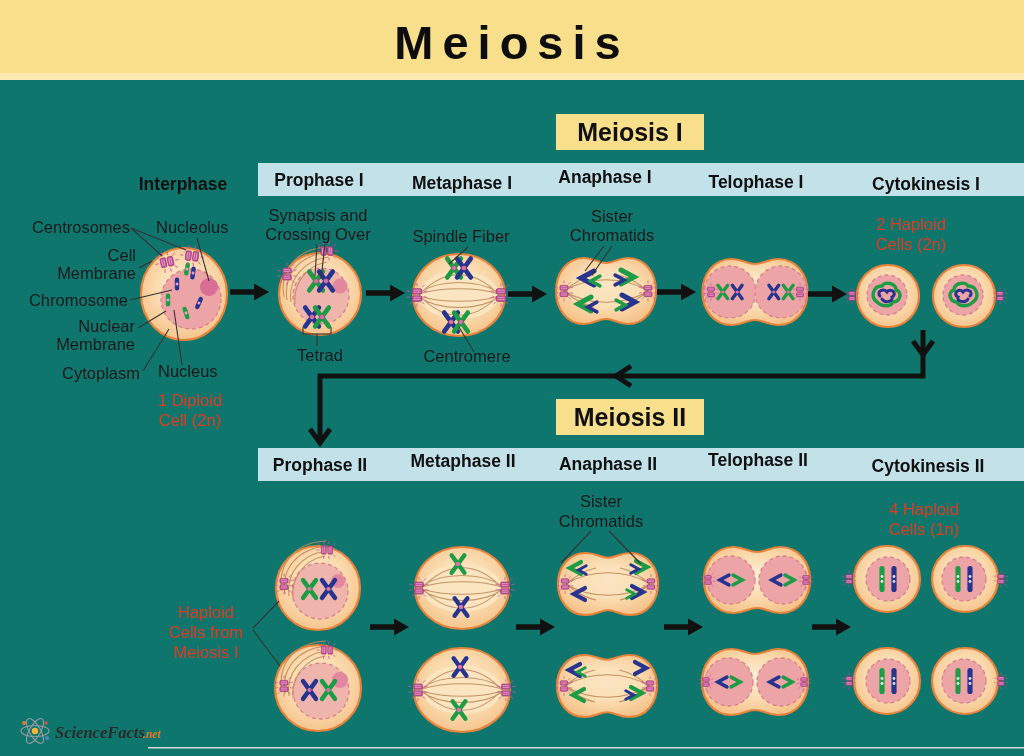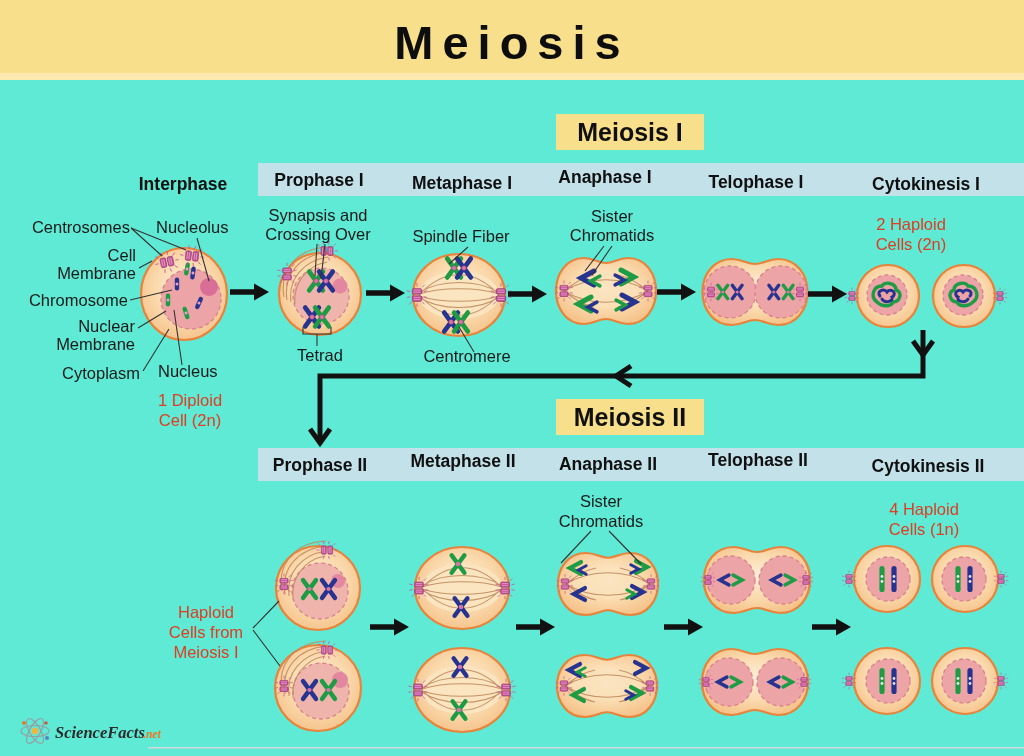--- a/index.html
+++ b/index.html
@@ -1,16 +1,16 @@
 <!DOCTYPE html>
 <html><head>
 <meta charset="utf-8">
 <style>
   html,body{margin:0;padding:0;background:#fff;}
-  .canvas{position:relative;width:1024px;height:756px;background:#5eead4;overflow:hidden;font-family:"Liberation Sans",sans-serif;}
+  .canvas{position:relative;width:1024px;height:756px;background:#0f766e;overflow:hidden;font-family:"Liberation Sans",sans-serif;}
   .canvas svg{position:absolute;left:0;top:0;}
   text{font-family:"Liberation Sans",sans-serif;}
   .t-title{font-weight:bold;font-size:47px;letter-spacing:9px;fill:#0d0d0d;}
   .t-head{font-weight:bold;font-size:25px;fill:#101010;}
   .t-stage{font-weight:bold;font-size:17.5px;fill:#101010;}
   .t-lbl{font-size:16.5px;fill:#1a1a1a;}
   .t-red{font-size:16.5px;fill:#E03C22;}
   .t-logo{font-family:"Liberation Serif",serif;font-style:italic;font-weight:bold;font-size:16.5px;fill:#2b2b2b;}
   .t-tld{font-family:"Liberation Serif",serif;font-style:italic;font-weight:bold;font-size:11.5px;fill:#E87722;}
   .leader{stroke:#333;stroke-width:1.1;fill:none;}

